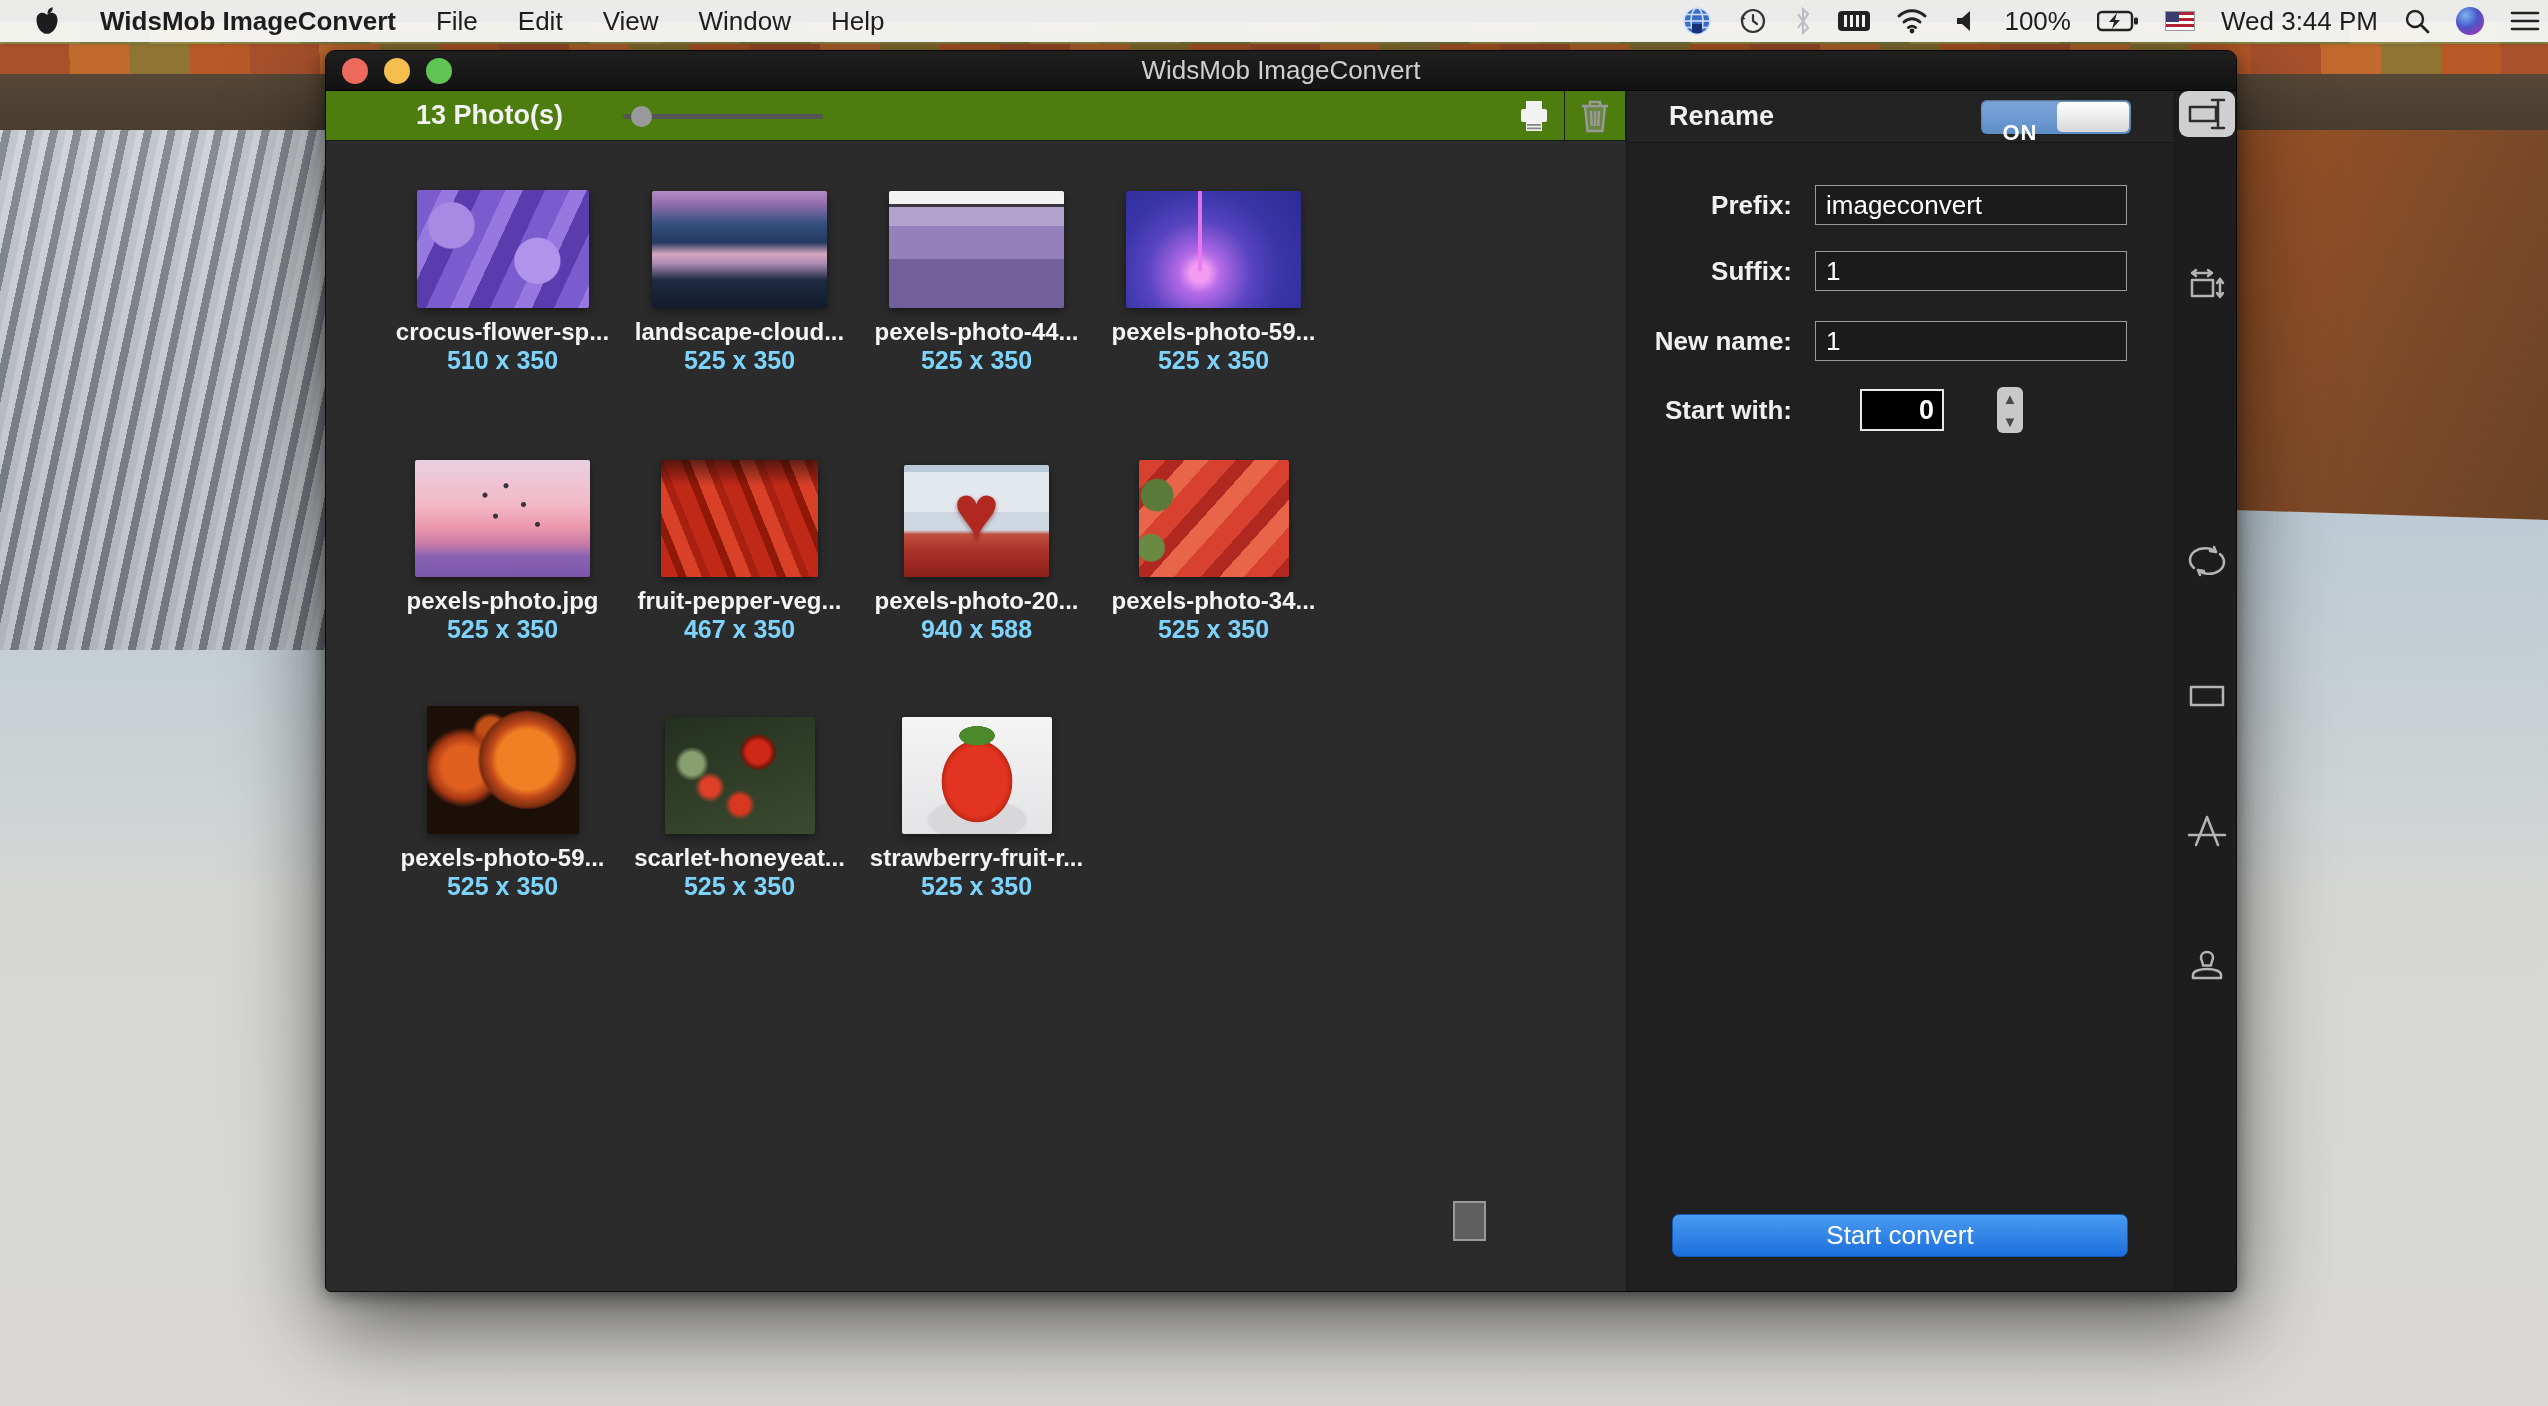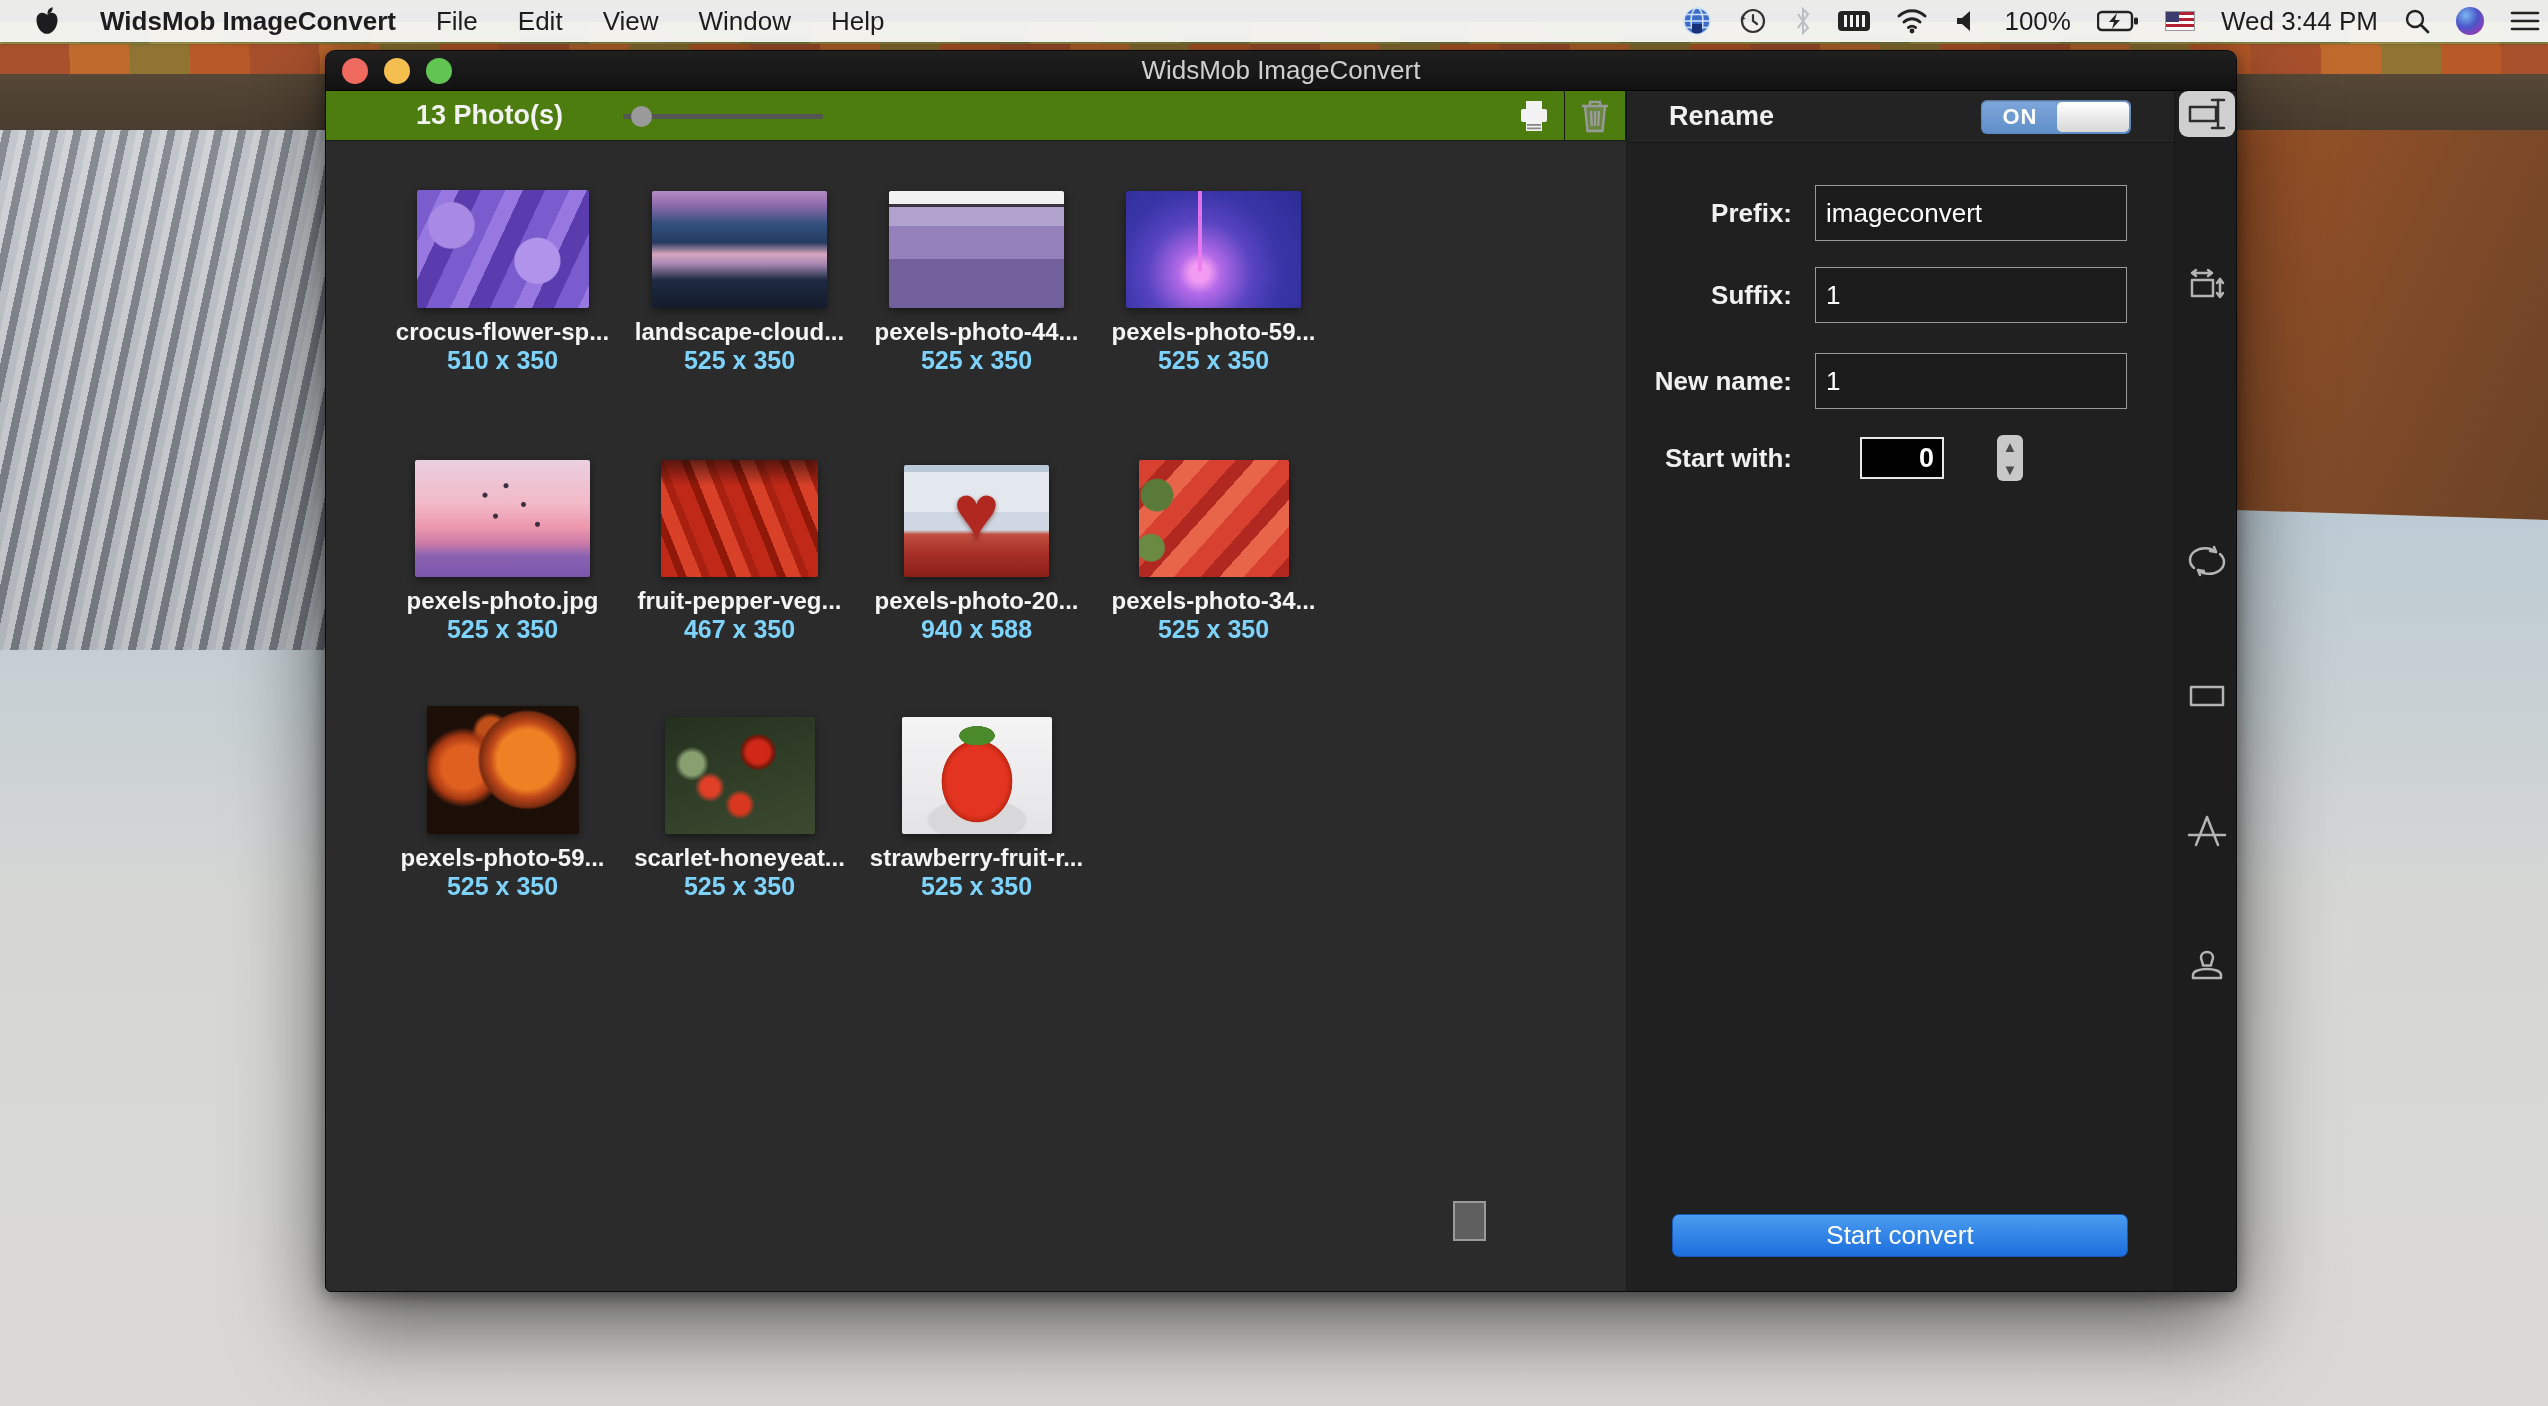--- a/index.html
+++ b/index.html
@@ -144,28 +144,28 @@
   .gray-square { position:absolute; left:1127px; top:1110px; width:33px; height:40px;
      background:#5f5f5f; border:2px solid #9a9a9a; }
 
   
   .panel { width:548px; flex:0 0 auto; background:#202020; border-left:1px solid #1a1a1a;
      display:flex; flex-direction:column; position:relative; color:#f0f0f0; }
   .panel-header { height:52px; flex:0 0 auto; display:flex; align-items:center; background:#232323; border-bottom:1px solid #171717; }
   .panel-title { margin-left:42px; font-size:27px; font-weight:700; }
   .toggle { margin-left:auto; margin-right:43px; width:150px; height:34px; border-radius:6px;
      background:linear-gradient(180deg,#7fa8dc,#5e8ec8); position:relative; box-shadow:inset 0 1px 2px rgba(0,0,0,.4); }
-  .toggle-on { position:absolute; left:0; top:0; width:78px; height:34px; display:flex; align-items:center; justify-content:center;
+  .toggle-on { position:absolute; left:0; top:16px; width:78px; height:34px; display:flex; align-items:center; justify-content:center;
      color:#fff; font-size:22px; font-weight:700; letter-spacing:1px; }
   .toggle-knob { position:absolute; right:2px; top:2px; width:72px; height:30px; border-radius:5px;
      background:linear-gradient(180deg,#ffffff,#d8d8d8); }
   .fields { padding-top:42px; }
   .frow { display:flex; align-items:center; margin-bottom:26px; }
   .flabel { width:165px; text-align:right; font-size:26px; font-weight:700; margin-right:23px; }
-  .ftext { width:312px; height:56px; background:#1b1b1b; border:1px solid #9a9a9a; color:#fff;
+  .ftext { width:312px; height:40px; background:#1b1b1b; border:1px solid #9a9a9a; color:#fff;
      font-size:26px; font-family:"Liberation Sans",sans-serif; padding:0 10px; outline:none; }
   .startbox { width:84px; height:42px; background:#000; border:2px solid #e8e8e8; color:#fff; text-align:right;
      font-size:27px; font-weight:700; font-family:"Liberation Sans",sans-serif; padding:0 8px; outline:none; }
   .stepper { margin-left:8px; width:26px; height:46px; border-radius:6px; background:#c8c8c8;
      display:flex; flex-direction:column; overflow:hidden; }
   .step-btn { flex:1; display:flex; align-items:center; justify-content:center; font-size:15px; color:#4a4a4a; }
   .convert-btn { position:absolute; left:45px; right:46px; bottom:34px; height:43px; border-radius:7px;
      background:linear-gradient(180deg,#4a9bf0,#1c6fdd); border:1px solid #1558b8;
      color:#fff; font-size:26px; display:flex; align-items:center; justify-content:center; font-weight:400; }
 

